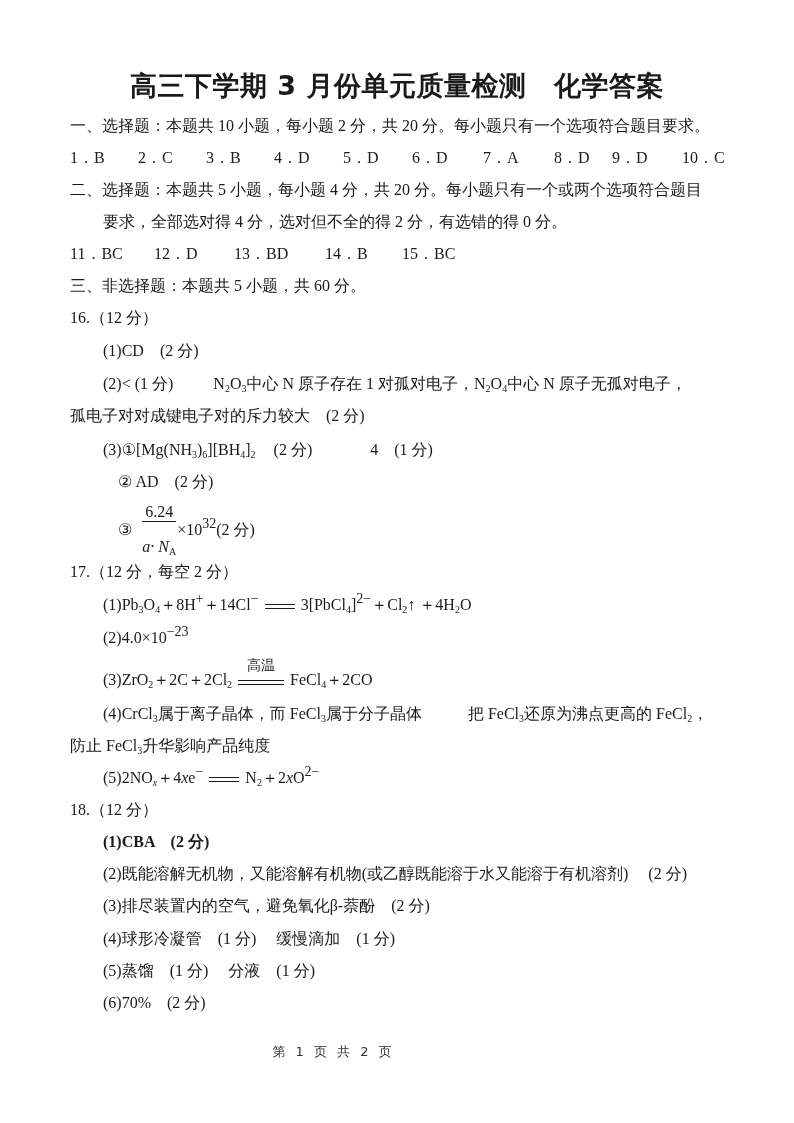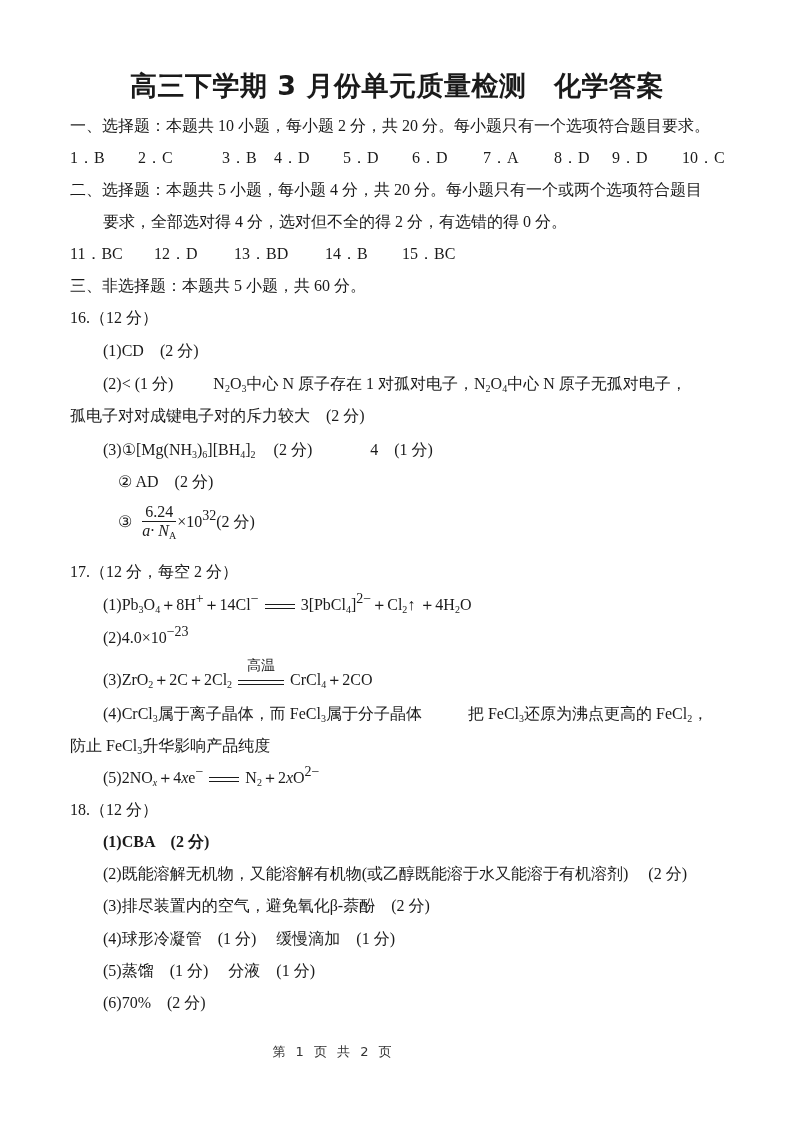--- a/index.html
+++ b/index.html
@@ -8,39 +8,39 @@
     font-family: "Liberation Serif", "DejaVu Serif", serif; color: #1a1a1a;
   }
   .line { position: absolute; font-size: 16px; line-height: 20px; white-space: nowrap; }
   .title { position: absolute; left: 0; width: 794px; top: 68px; text-align: center;
     font-family: "DejaVu Sans", sans-serif; font-weight: bold; font-size: 27px; letter-spacing: 0.5px; }
   .sub { font-size: 10px; vertical-align: -3px; line-height: 0; }
   .sup { font-size: 14px; vertical-align: 7px; line-height: 0; }
   .gap { display: inline-block; }
   .frac { display: inline-block; vertical-align: middle; text-align: center; margin: 0 1px 0 6px; }
   .frac .num { display: block; border-bottom: 1px solid #1a1a1a; padding: 0 2px; line-height: 18px; }
-  .frac .den { display: block; line-height: 18px; font-style: italic; }
+  .frac .den { display: block; line-height: 18px; font-style: italic; margin-top: 16px; }
   .cond { display: inline-block; position: relative; width: 46px; text-align: center; margin: 0 6px; }
   .cond .above { position: absolute; top: -16px; left: 0; width: 46px; font-size: 14px; text-align: center; }
   .cond .eq { display: block; border-top: 1px solid #1a1a1a; border-bottom: 1px solid #1a1a1a; height: 3px; margin-top: 8px; }
   .eqsign { display: inline-block; width: 30px; border-top: 1px solid #1a1a1a; border-bottom: 1px solid #1a1a1a; height: 3px; vertical-align: middle; margin: 0 6px; }
   .footer { position: absolute; left: 0; width: 667px; top: 1043px; text-align: center;
     font-family: "DejaVu Sans", sans-serif; font-size: 13px; letter-spacing: 3px; color: #333; }
   i { font-style: italic; }
 </style>
 </head>
 <body>
 
 <div class="title">高三下学期 3 月份单元质量检测　化学答案</div>
 
 <div class="line" style="left:70px; top:116px;">一、选择题：本题共 10 小题，每小题 2 分，共 20 分。每小题只有一个选项符合题目要求。</div>
 <div class="line" style="left:70px; top:148px; width:660px;">
   <span style="position:absolute;left:0">1．B</span>
   <span style="position:absolute;left:68px">2．C</span>
-  <span style="position:absolute;left:152px">3．B</span>
+  <span style="position:absolute;left:136px">3．B</span>
   <span style="position:absolute;left:204px">4．D</span>
   <span style="position:absolute;left:273px">5．D</span>
   <span style="position:absolute;left:342px">6．D</span>
   <span style="position:absolute;left:413px">7．A</span>
   <span style="position:absolute;left:484px">8．D</span>
   <span style="position:absolute;left:542px">9．D</span>
   <span style="position:absolute;left:612px">10．C</span>
 </div>
 
 <div class="line" style="left:70px; top:180px;">二、选择题：本题共 5 小题，每小题 4 分，共 20 分。每小题只有一个或两个选项符合题目</div>
@@ -74,21 +74,21 @@
 </div>
 
 <div class="line" style="left:70px; top:562px;">17.（12 分，每空 2 分）</div>
 <div class="line" style="left:103px; top:595px;">
   <span>(1)Pb</span><span class="sub">3</span><span>O</span><span class="sub">4</span><span>＋8H</span><span class="sup">+</span><span>＋14Cl</span><span class="sup">−</span><span class="eqsign"></span><span>3[PbCl</span><span class="sub">4</span><span>]</span><span class="sup">2−</span><span>＋Cl</span><span class="sub">2</span><span>↑ ＋4H</span><span class="sub">2</span><span>O</span>
 </div>
 <div class="line" style="left:103px; top:628px;">
   <span>(2)4.0×10</span><span class="sup">−23</span>
 </div>
 <div class="line" style="left:103px; top:670px;">
-  <span>(3)ZrO</span><span class="sub">2</span><span>＋2C＋2Cl</span><span class="sub">2</span><span class="cond"><span class="above">高温</span><span class="eq"></span></span><span>CrCl</span><span class="sub">4</span><span>＋2CO</span>
+  <span>(3)ZrO</span><span class="sub">2</span><span>＋2C＋2Cl</span><span class="sub">2</span><span class="cond"><span class="above">高温</span><span class="eq"></span></span><span>FeCl</span><span class="sub">4</span><span>＋2CO</span>
 </div>
 <div class="line" style="left:103px; top:704px;">
   <span>(4)CrCl</span><span class="sub">3</span><span>属于离子晶体，而 FeCl</span><span class="sub">3</span><span>属于分子晶体</span><span class="gap" style="width:46px"></span><span>把 FeCl</span><span class="sub">3</span><span>还原为沸点更高的 FeCl</span><span class="sub">2</span><span>，</span>
 </div>
 <div class="line" style="left:70px; top:736px;">
   <span>防止 FeCl</span><span class="sub">3</span><span>升华影响产品纯度</span>
 </div>
 <div class="line" style="left:103px; top:768px;">
   <span>(5)2NO</span><span class="sub" style="font-style:italic">x</span><span>＋4</span><i>x</i><span>e</span><span class="sup">−</span><span class="eqsign"></span><span>N</span><span class="sub">2</span><span>＋2</span><i>x</i><span>O</span><span class="sup">2−</span>
 </div>

